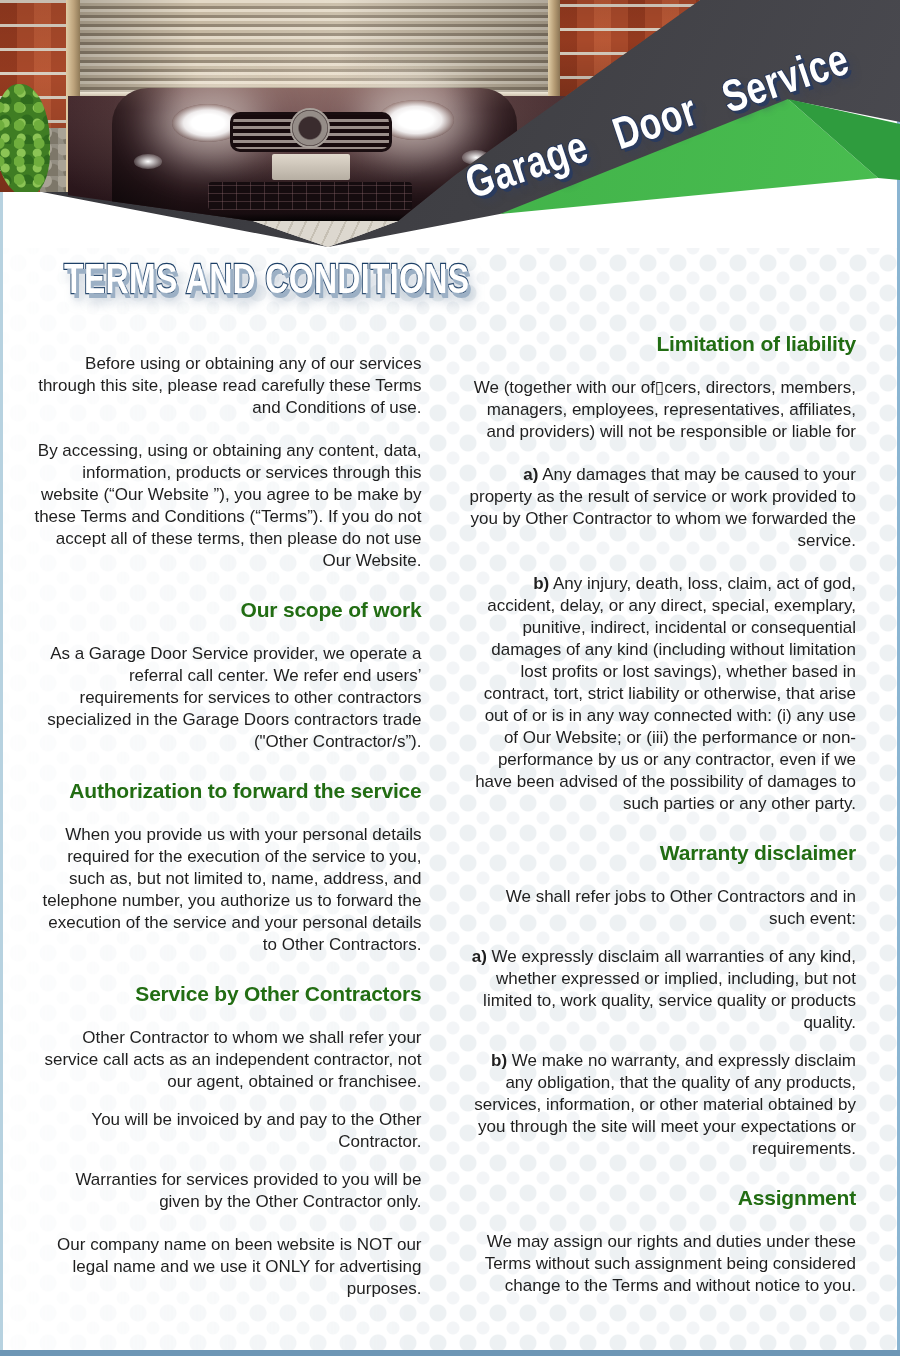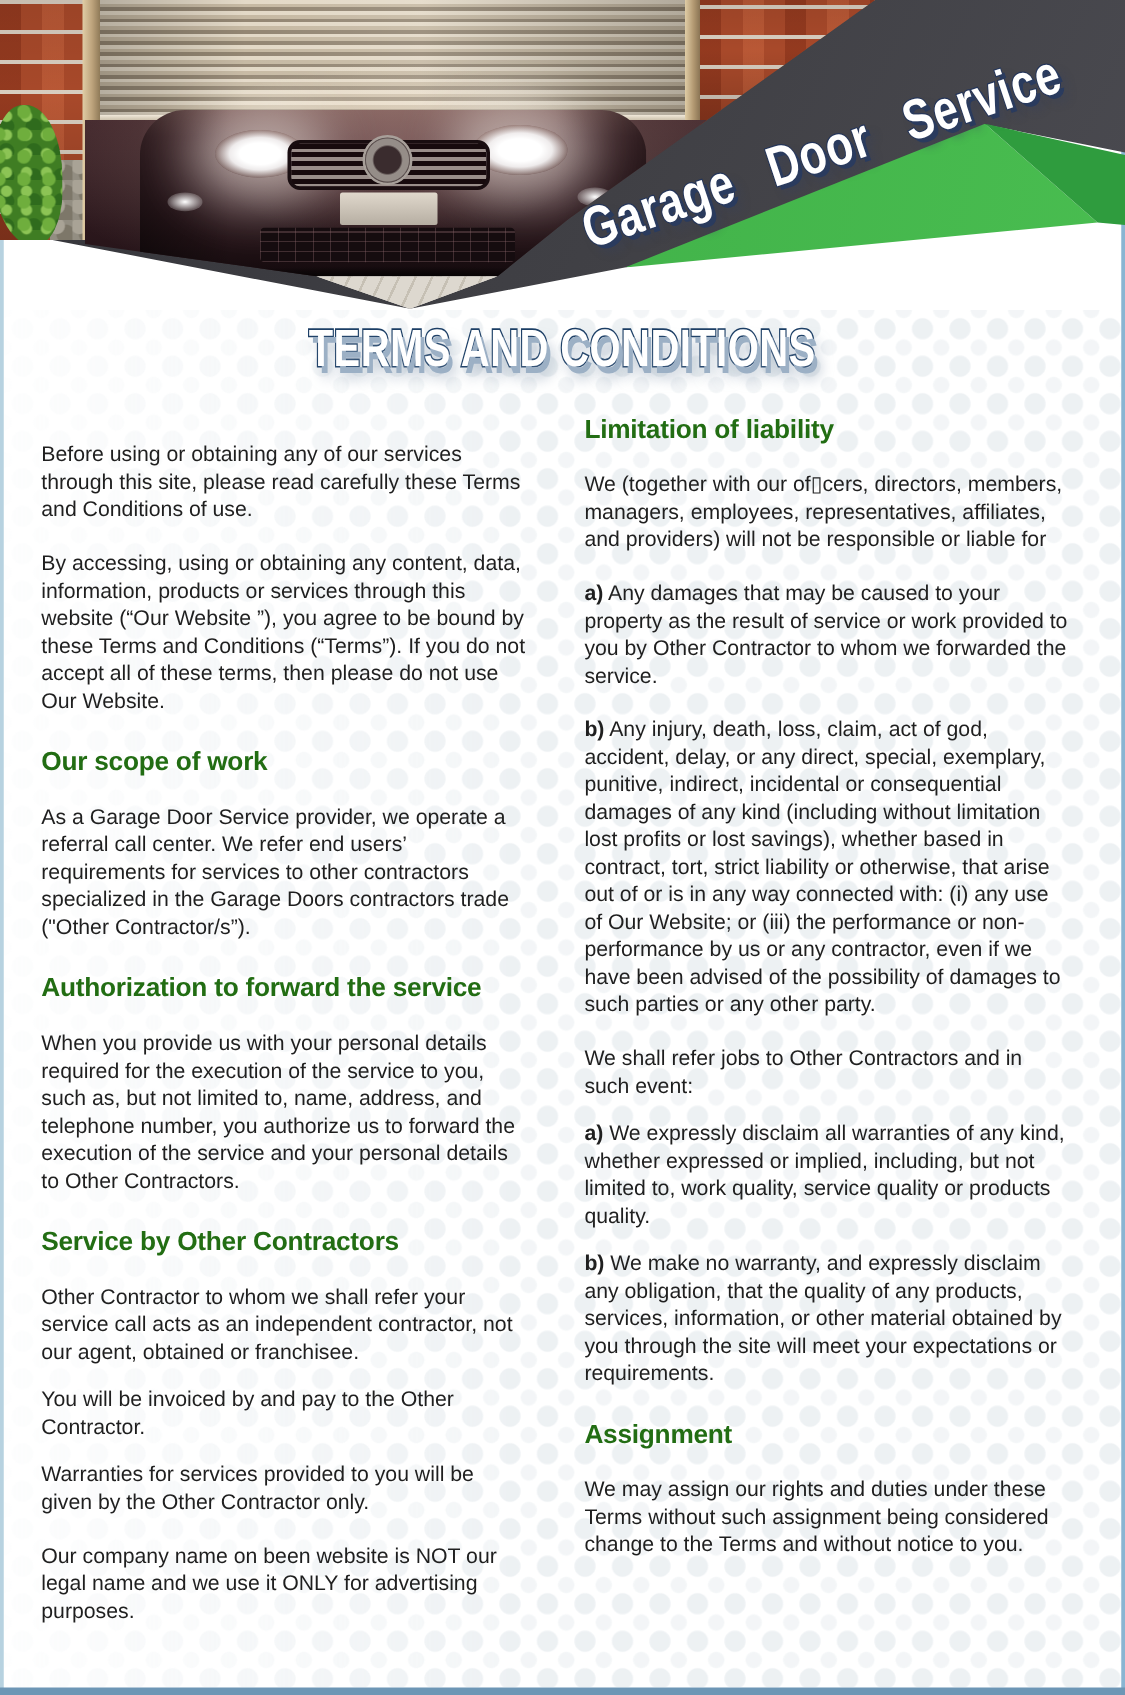--- a/index.html
+++ b/index.html
@@ -142,36 +142,36 @@
   .ribbon-text .squeeze{
     display:inline-block;transform:scaleX(.78);transform-origin:0 0;
     font-size:45px;font-weight:800;line-height:1;color:#ffffff;
     letter-spacing:1px;word-spacing:.55em;
     -webkit-text-stroke:2px #24355a;paint-order:stroke fill;
     text-shadow:3px 4px 0 #2a3b5e, 6px 8px 8px rgba(55,65,90,.45);
   }
 
   
   .page-title{
-    position:absolute;left:0;top:256px;width:100%;text-align:center;z-index:3;
+    position:absolute;left:0;top:256px;width:100%;text-align:left;z-index:3;
   }
   .page-title .squeeze{
     display:inline-block;transform:scaleX(.76);transform-origin:center;
     font-size:42px;font-weight:800;line-height:1.1;color:#ffffff;letter-spacing:.5px;
     -webkit-text-stroke:2.5px #1d3f66;paint-order:stroke fill;
     text-shadow:4px 5px 0 #9cb0c5, 7px 9px 12px rgba(125,145,168,.6);
   }
 
   
   .columns{
     position:absolute;left:0;top:332px;width:100%;z-index:3;
     box-sizing:border-box;padding:0 44px 0 33px;
     display:flex;gap:46px;
   }
-  .col{flex:1 1 0;min-width:0;}
+  .col{flex:1 1 0;min-width:0;text-align:right;}
   .col h3{
     color:#226d13;font-size:21px;font-weight:700;letter-spacing:-.2px;
     margin:26px 0 20px;line-height:1.15;
   }
   .col h3:first-child{margin-top:0;}
   .col p{
     color:#1f1f1f;font-size:17px;line-height:22px;margin:21px 0 0;
   }
   .col p.tight{margin-top:16px;}
   .col p b{font-weight:700;}
@@ -221,36 +221,37 @@
     </div>
   </div>
 
   <div class="page-title">
     <span class="squeeze">TERMS AND CONDITIONS</span>
   </div>
 
   <div class="columns">
     <div class="col">
         <p><span>Before using or obtaining any of our services through this site, please read carefully these Terms and Conditions of use.</span></p>
-        <p><span>By accessing, using or obtaining any content, data, information, products or services through this website (“Our Website ”), you agree to be bound by these Terms and Conditions (“Terms”). If you do not accept all of these terms, then please do not use Our Website.</span></p>
+        <p><span>By accessing, using or obtaining any content, data, information, products or services through this website (“Our Website ”), you agree to be make by these Terms and Conditions (“Terms”). If you do not accept all of these terms, then please do not use Our Website.</span></p>
         <h3>Our scope of work</h3>
         <p><span>As a Garage Door Service provider, we operate a referral call center. We refer end users’ requirements for services to other contractors specialized in the Garage Doors contractors trade ("Other Contractor/s”).</span></p>
         <h3>Authorization to forward the service</h3>
         <p><span>When you provide us with your personal details required for the execution of the service to you, such as, but not limited to, name, address, and telephone number, you authorize us to forward the execution of the service and your personal details to Other Contractors.</span></p>
         <h3>Service by Other Contractors</h3>
         <p><span>Other Contractor to whom we shall refer your service call acts as an independent contractor, not our agent, obtained or franchisee.</span></p>
         <p class="tight"><span>You will be invoiced by and pay to the Other Contractor.</span></p>
         <p class="tight"><span>Warranties for services provided to you will be given by the Other Contractor only.</span></p>
         <p><span>Our company name on been website is NOT our legal name and we use it ONLY for advertising purposes.</span></p>
       </div>
     <div class="col">
         <h3>Limitation of liability</h3>
         <p><span>We (together with our of▯cers, directors, members, managers, employees, representatives, affiliates, and providers) will not be responsible or liable for</span></p>
         <p><b>a)</b><span> Any damages that may be caused to your property as the result of service or work provided to you by Other Contractor to whom we forwarded the service.</span></p>
         <p><b>b)</b><span> Any injury, death, loss, claim, act of god, accident, delay, or any direct, special, exemplary, punitive, indirect, incidental or consequential damages of any kind (including without limitation lost profits or lost savings), whether based in contract, tort, strict liability or otherwise, that arise out of or is in any way connected with: (i) any use of Our Website; or (iii) the performance or non-performance by us or any contractor, even if we have been advised of the possibility of damages to such parties or any other party.</span></p>
+        <h3>Warranty disclaimer</h3>
         <p><span>We shall refer jobs to Other Contractors and in such event:</span></p>
         <p class="tight"><b>a)</b><span> We expressly disclaim all warranties of any kind, whether expressed or implied, including, but not limited to, work quality, service quality or products quality.</span></p>
         <p class="tight"><b>b)</b><span> We make no warranty, and expressly disclaim any obligation, that the quality of any products, services, information, or other material obtained by you through the site will meet your expectations or requirements.</span></p>
         <h3>Assignment</h3>
         <p><span>We may assign our rights and duties under these Terms without such assignment being considered change to the Terms and without notice to you.</span></p>
       </div>
   </div>
 
   <div class="bottom-bar"></div>
 </div>

